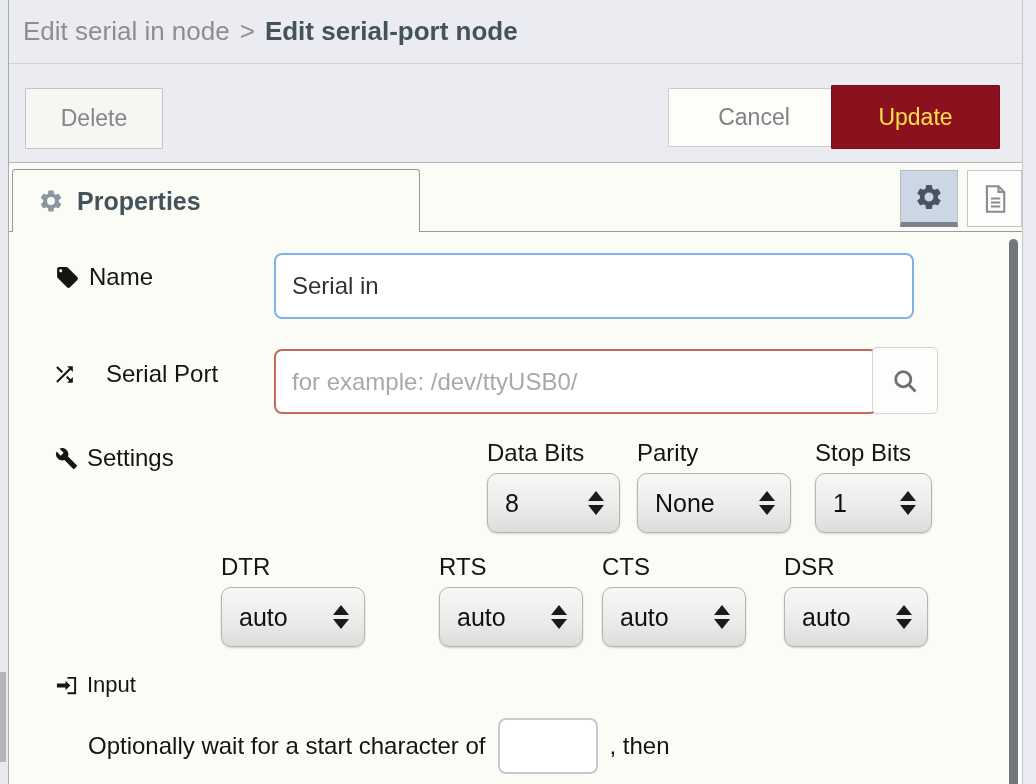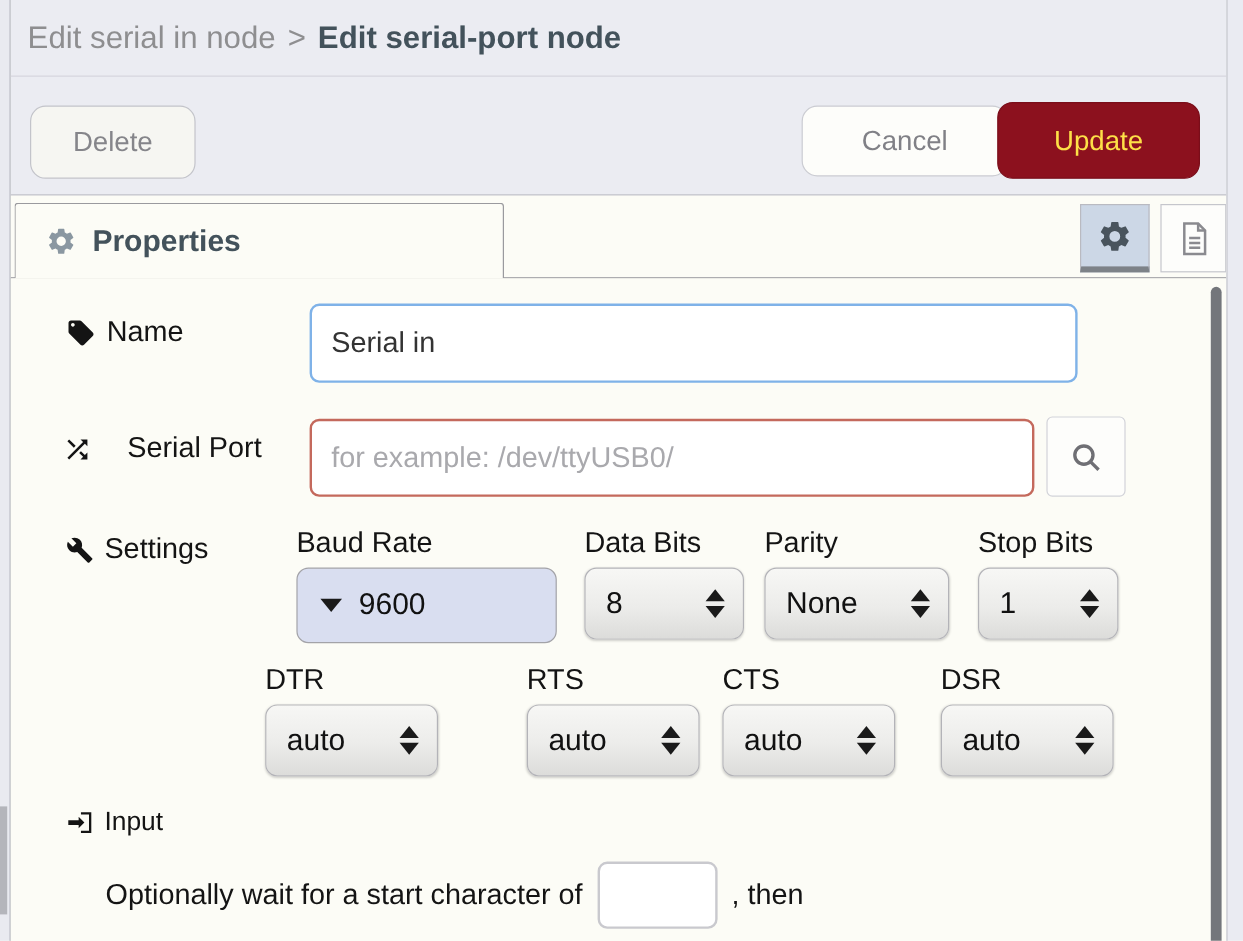--- a/index.html
+++ b/index.html
@@ -20,21 +20,21 @@
   .header { height:64px; background:#ebecf2; border-bottom:1px solid #d2d3da;
     display:flex; align-items:center; padding-left:14px; }
   .crumb-parent { color:#8e8e90; font-size:26px; }
   .crumb-sep { color:#8e8e90; font-size:26px; margin:0 10px; }
   .crumb-current { color:#43525b; font-size:26px; font-weight:bold; }
 
   
   .toolbar { position:relative; height:99px; background:#ebecf2;
     border-bottom:1px solid #b6b7be; }
   .btn { position:absolute; display:flex; align-items:center; justify-content:center;
-    font-size:23px; border-radius:13px; cursor:pointer; }
+    font-size:23px; border-radius:1px; cursor:pointer; }
   .btn-delete { left:16px; top:24px; width:138px; height:61px;
     background:#f6f6f2; border:1px solid #c3c4ca; color:#85858a; }
   .btn-cancel { left:659px; top:24px; width:172px; height:59px;
     background:#fdfdfa; border:1px solid #cbccd2; color:#808086; }
   .btn-update { left:822px; top:21px; width:169px; height:64px;
     background:#8c111e; border:1px solid #7a0e1a; color:#fde047;text-align:center; }
 
   
   .tabbar { position:relative; height:69px; background:#fcfcf6; }
   .tabbar-line { position:absolute; left:0; right:0; bottom:0; height:1px; background:#9a9a9e; }
@@ -56,21 +56,21 @@
   .content { position:relative; height:552px; background:#fcfcf6; }
   .vscroll { position:absolute; right:4px; top:7px; width:9px; height:545px;
     background:#73767b; border-radius:5px 5px 0 0; }
 
   .row-label { position:absolute; display:flex; align-items:center; color:#141414;
     font-size:24px; }
   .row-label svg { width:25px; height:25px; fill:#141414; margin-right:9px; }
   .row-label .small-ic { width:23px; height:23px; }
 
   .text-input { font-family:"Liberation Sans", sans-serif; font-size:24px;
-    color:#333; background:#ffffff; outline:none; }
+    color:#333; background:#ffffff; outline:none;margin-left:16px; }
   .name-input { position:absolute; left:249px; top:21px; width:640px; height:66px;
     border:2px solid #7fb2e8; border-radius:8px; padding:0 16px; }
   .serial-input { position:absolute; left:249px; top:117px; width:604px; height:65px;
     border:2px solid #c4695c; border-radius:8px; padding:0 16px; }
   .serial-input::placeholder { color:#a9a9ad; opacity:1; }
   .search-btn { position:absolute; left:863px; top:115px; width:66px; height:67px;
     background:#fdfdfb; border:1px solid #d2d3d9; border-radius:5px;
     display:flex; align-items:center; justify-content:center; cursor:pointer; }
   .search-btn svg { width:28px; height:28px; stroke:#6f6f74; fill:none; stroke-width:2.4; }
 
@@ -169,27 +169,20 @@
         </svg>
     </div>
 
     <div class="row-label" style="left:46px; top:212px;">
       <svg class="small-ic" viewBox="0 0 24 24">
           <path d="M22.7 19l-9.1-9.1c.9-2.3.4-5-1.5-6.9-2-2-5-2.4-7.4-1.3L9 6 6 9 1.6 4.7C.4 7.1.9 10.1 2.9 12.1c1.9 1.9 4.6 2.4 6.9 1.5l9.1 9.1c.4.4 1 .4 1.4 0l2.3-2.3c.5-.4.5-1.1.1-1.4z"></path>
         </svg>
       <span>Settings</span>
     </div>
 
-    <div class="field-col" style="left:238px; top:206px;">
-      <span class="fc-label">Baud Rate</span>
-      <div class="baud-select">
-        <span class="caret-down"></span>
-        <span>9600</span>
-      </div>
-    </div>
 
     <div class="field-col" style="left:478px; top:206px;">
       <span class="fc-label">Data Bits</span>
       <div class="mac-select" style="width:133px;">
         <span>8</span>
         <span class="ms-arrows">
             <i class="up"></i>
             <i class="dn"></i>
           </span>
       </div>

